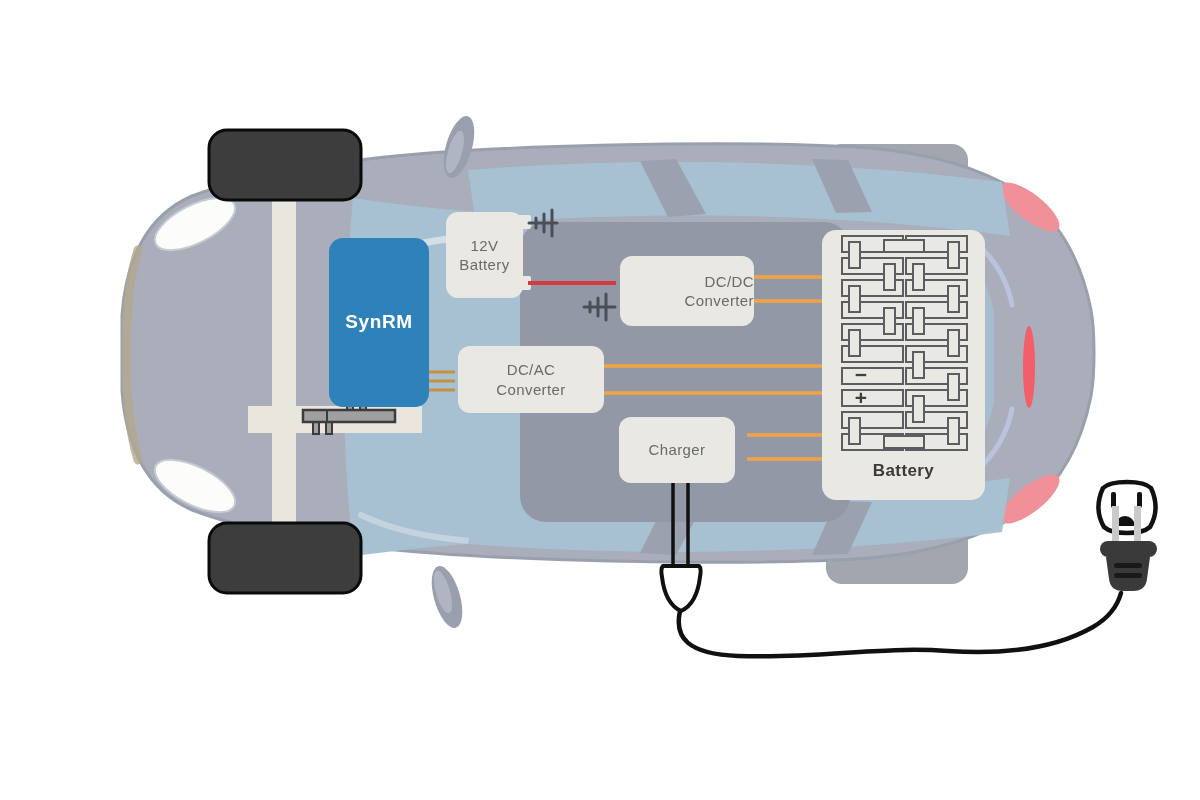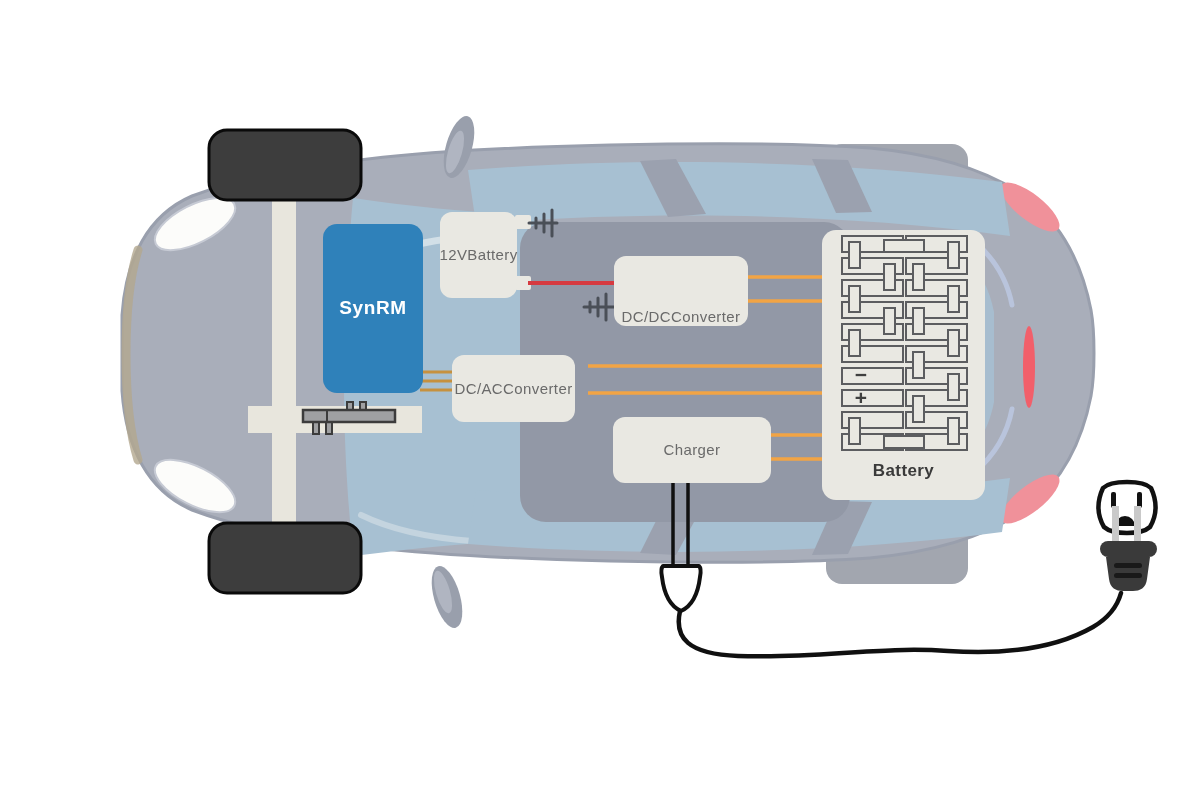--- a/index.html
+++ b/index.html
@@ -3,22 +3,22 @@
 <meta charset="utf-8">
 <style>
   html,body{margin:0;padding:0;background:#ffffff;}
   .stage{
     position:relative;width:1200px;height:800px;background:#ffffff;overflow:hidden;
     font-family:"Liberation Sans", sans-serif;
   }
   .stage svg.art{position:absolute;left:0;top:0;}
   .node{
     position:absolute;background:#e9e8e2;border-radius:12px;
-    display:flex;align-items:center;justify-content:center;
-    color:#6a6a6a;font-size:15px;line-height:1.3;letter-spacing:.4px;text-align:center;
+    display:flex;flex-direction:column;align-items:center;justify-content:center;
+    color:#6a6a6a;font-size:15px;line-height:1.3;letter-spacing:.4px;text-align:center;margin-left:6px;
   }
   .node.motor{
     background:#2f81ba;color:#ffffff;font-weight:bold;font-size:19px;letter-spacing:.6px;
     border-radius:14px;
   }
   .battery-label{
     position:absolute;font-weight:bold;color:#3a3a3a;font-size:17px;
     letter-spacing:.4px;text-align:center;
   }
 </style>
@@ -216,37 +216,37 @@
       <rect x="1134" y="506" width="7" height="36" fill="#c9c9c9"></rect>
       <rect x="1100" y="541" width="57" height="16" rx="8" fill="#3a3a3a"></rect>
       <path d="M 1106 557 L 1150 557 L 1147 579
                C 1146 588, 1140 591, 1133 591 L 1123 591
                C 1116 591, 1110 588, 1109 579 Z" fill="#3a3a3a"></path>
       <rect x="1114" y="563" width="28" height="5" rx="2.5" fill="#191919"></rect>
       <rect x="1114" y="573" width="28" height="5" rx="2.5" fill="#191919"></rect>
     </g>
   </svg>
 
-  <div class="node motor" style="left:323px;top:224px;width:100px;height:169px;">
+  <div class="node motor" style="left:323px;top:238px;width:100px;height:169px;">
     <div>SynRM</div>
   </div>
 
   <div class="node" style="left:440px;top:212px;width:77px;height:86px;">
     <div>12V</div>
     <div>Battery</div>
   </div>
 
   <div class="node" style="left:614px;top:256px;width:134px;height:70px;align-items:flex-end;">
     <div>DC/DC</div>
     <div>Converter</div>
   </div>
 
-  <div class="node" style="left:452px;top:355px;width:123px;height:67px;">
+  <div class="node" style="left:452px;top:346px;width:146px;height:67px;">
     <div>DC/AC</div>
     <div>Converter</div>
   </div>
 
-  <div class="node" style="left:613px;top:417px;width:158px;height:66px;">
+  <div class="node" style="left:613px;top:417px;width:116px;height:66px;">
     <div>Charger</div>
   </div>
 
   <div class="battery-label" style="left:822px;top:461px;width:163px;">Battery</div>
 </div>
 
 </body></html>

